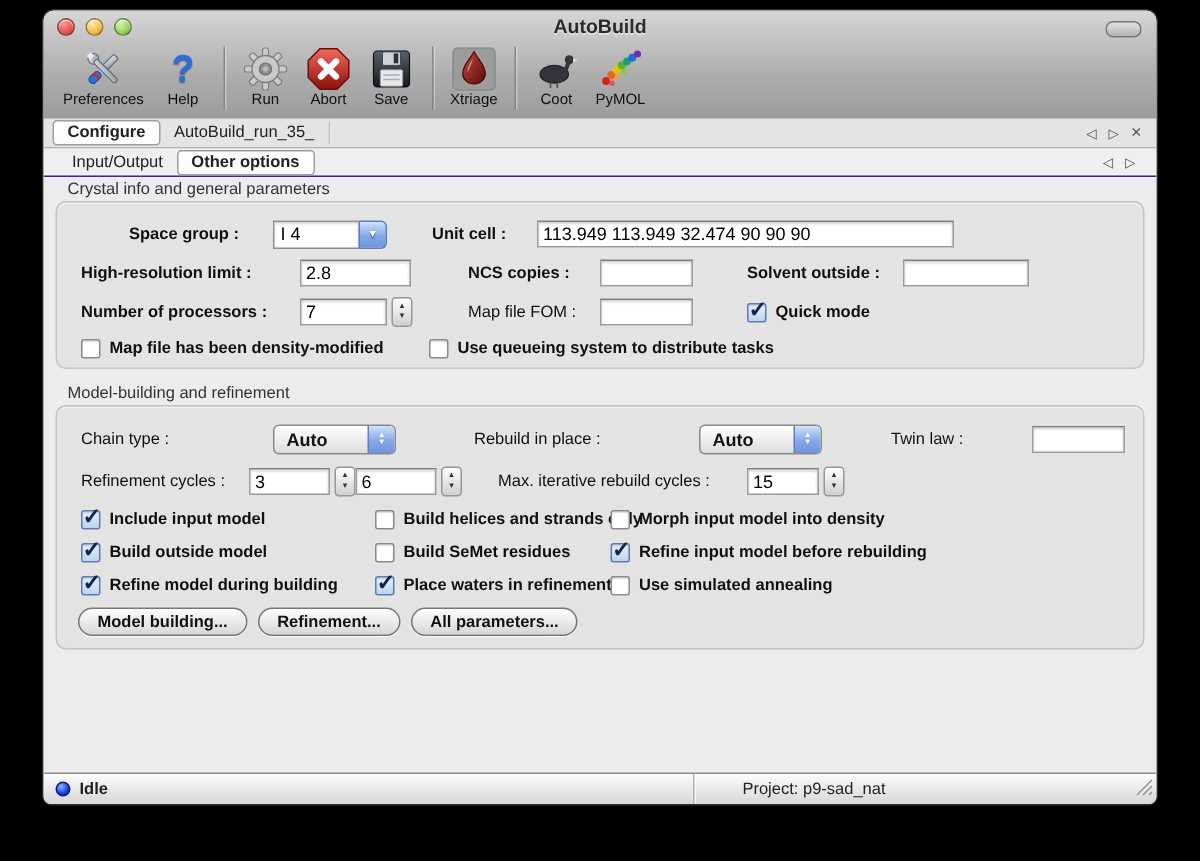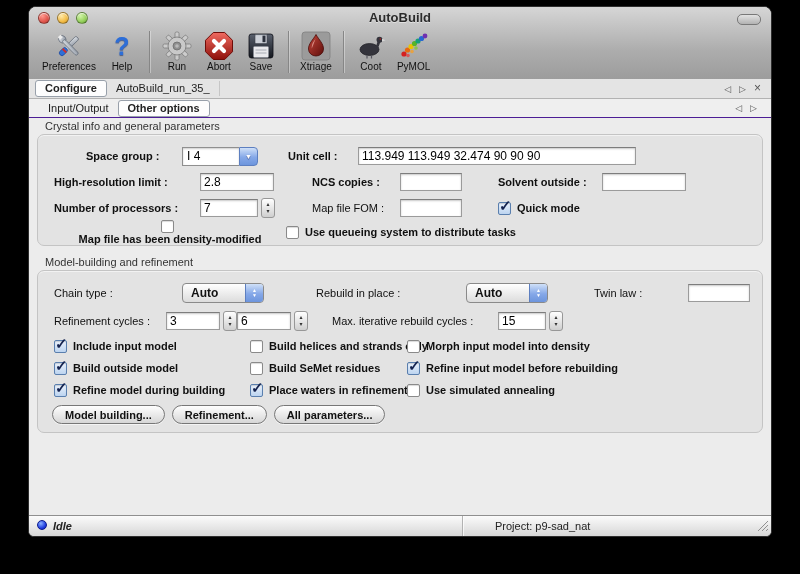--- a/index.html
+++ b/index.html
@@ -83,21 +83,21 @@
   .cb-grid{display:grid;grid-template-columns:196px 157px auto;padding-left:16px;}
   .cb-grid .cell{height:22px;display:flex;align-items:center;}
   
   .btn-row{display:flex;gap:7px;padding-left:14px;margin-top:4px;}
   .mac-btn{font-family:"Liberation Sans",sans-serif;font-size:11px;font-weight:bold;color:#111;
            border:1px solid #777;border-radius:10px;padding:2px 12px;height:19px;box-sizing:border-box;
            background:linear-gradient(#fefefe,#d6d6d6);box-shadow:0 1px 0 rgba(255,255,255,.6);}
   
   .statusbar{position:absolute;left:0;bottom:0;right:0;height:20px;background:linear-gradient(#fbfbfb,#d7d7d7);
              border-top:1px solid #8f8f8f;display:flex;align-items:center;font-size:11px;color:#222;}
-  .status-left{display:flex;align-items:flex-start;padding-left:8px;flex:none;font-style:italic;}
+  .status-left{display:flex;align-items:center;padding-left:8px;flex:none;}
   .dot{width:10px;height:10px;border-radius:50%;margin-right:6px;border:1px solid #0c1a8c;box-sizing:border-box;
        background:radial-gradient(circle at 35% 30%,#8ab0ff,#2240e0 60%,#0c18a8);}
   .status-div{width:1px;height:100%;background:#b2b2b2;box-shadow:1px 0 0 rgba(255,255,255,.7);margin-left:390px;}
   .status-right{padding-left:32px;}
   .grip{position:absolute;right:2px;bottom:2px;}
 </style>
 </head>
 <body>
 
 <div class="window">
@@ -312,21 +312,21 @@
         <span class="lbl" style="width:88px;margin-left:37px;">Map file FOM :</span>
         <input class="txt" style="width: 62px;" value="">
         <span class="cb-wrap" style="margin-left:36px;">
           <span class="cb on">
               <span class="mark">✓</span>
             </span>
           <span class="lbl b">Quick mode</span>
         </span>
       </div>
       <div class="row cbrow">
-        <span class="cb-wrap" style="width:232px;flex-direction:column;">
+        <span class="cb-wrap" style="width:232px;">
           <span class="cb"></span>
           <span class="lbl b">Map file has been density-modified</span>
         </span>
         <span class="cb-wrap">
           <span class="cb"></span>
           <span class="lbl b">Use queueing system to distribute tasks</span>
         </span>
       </div>
     </div>
 

